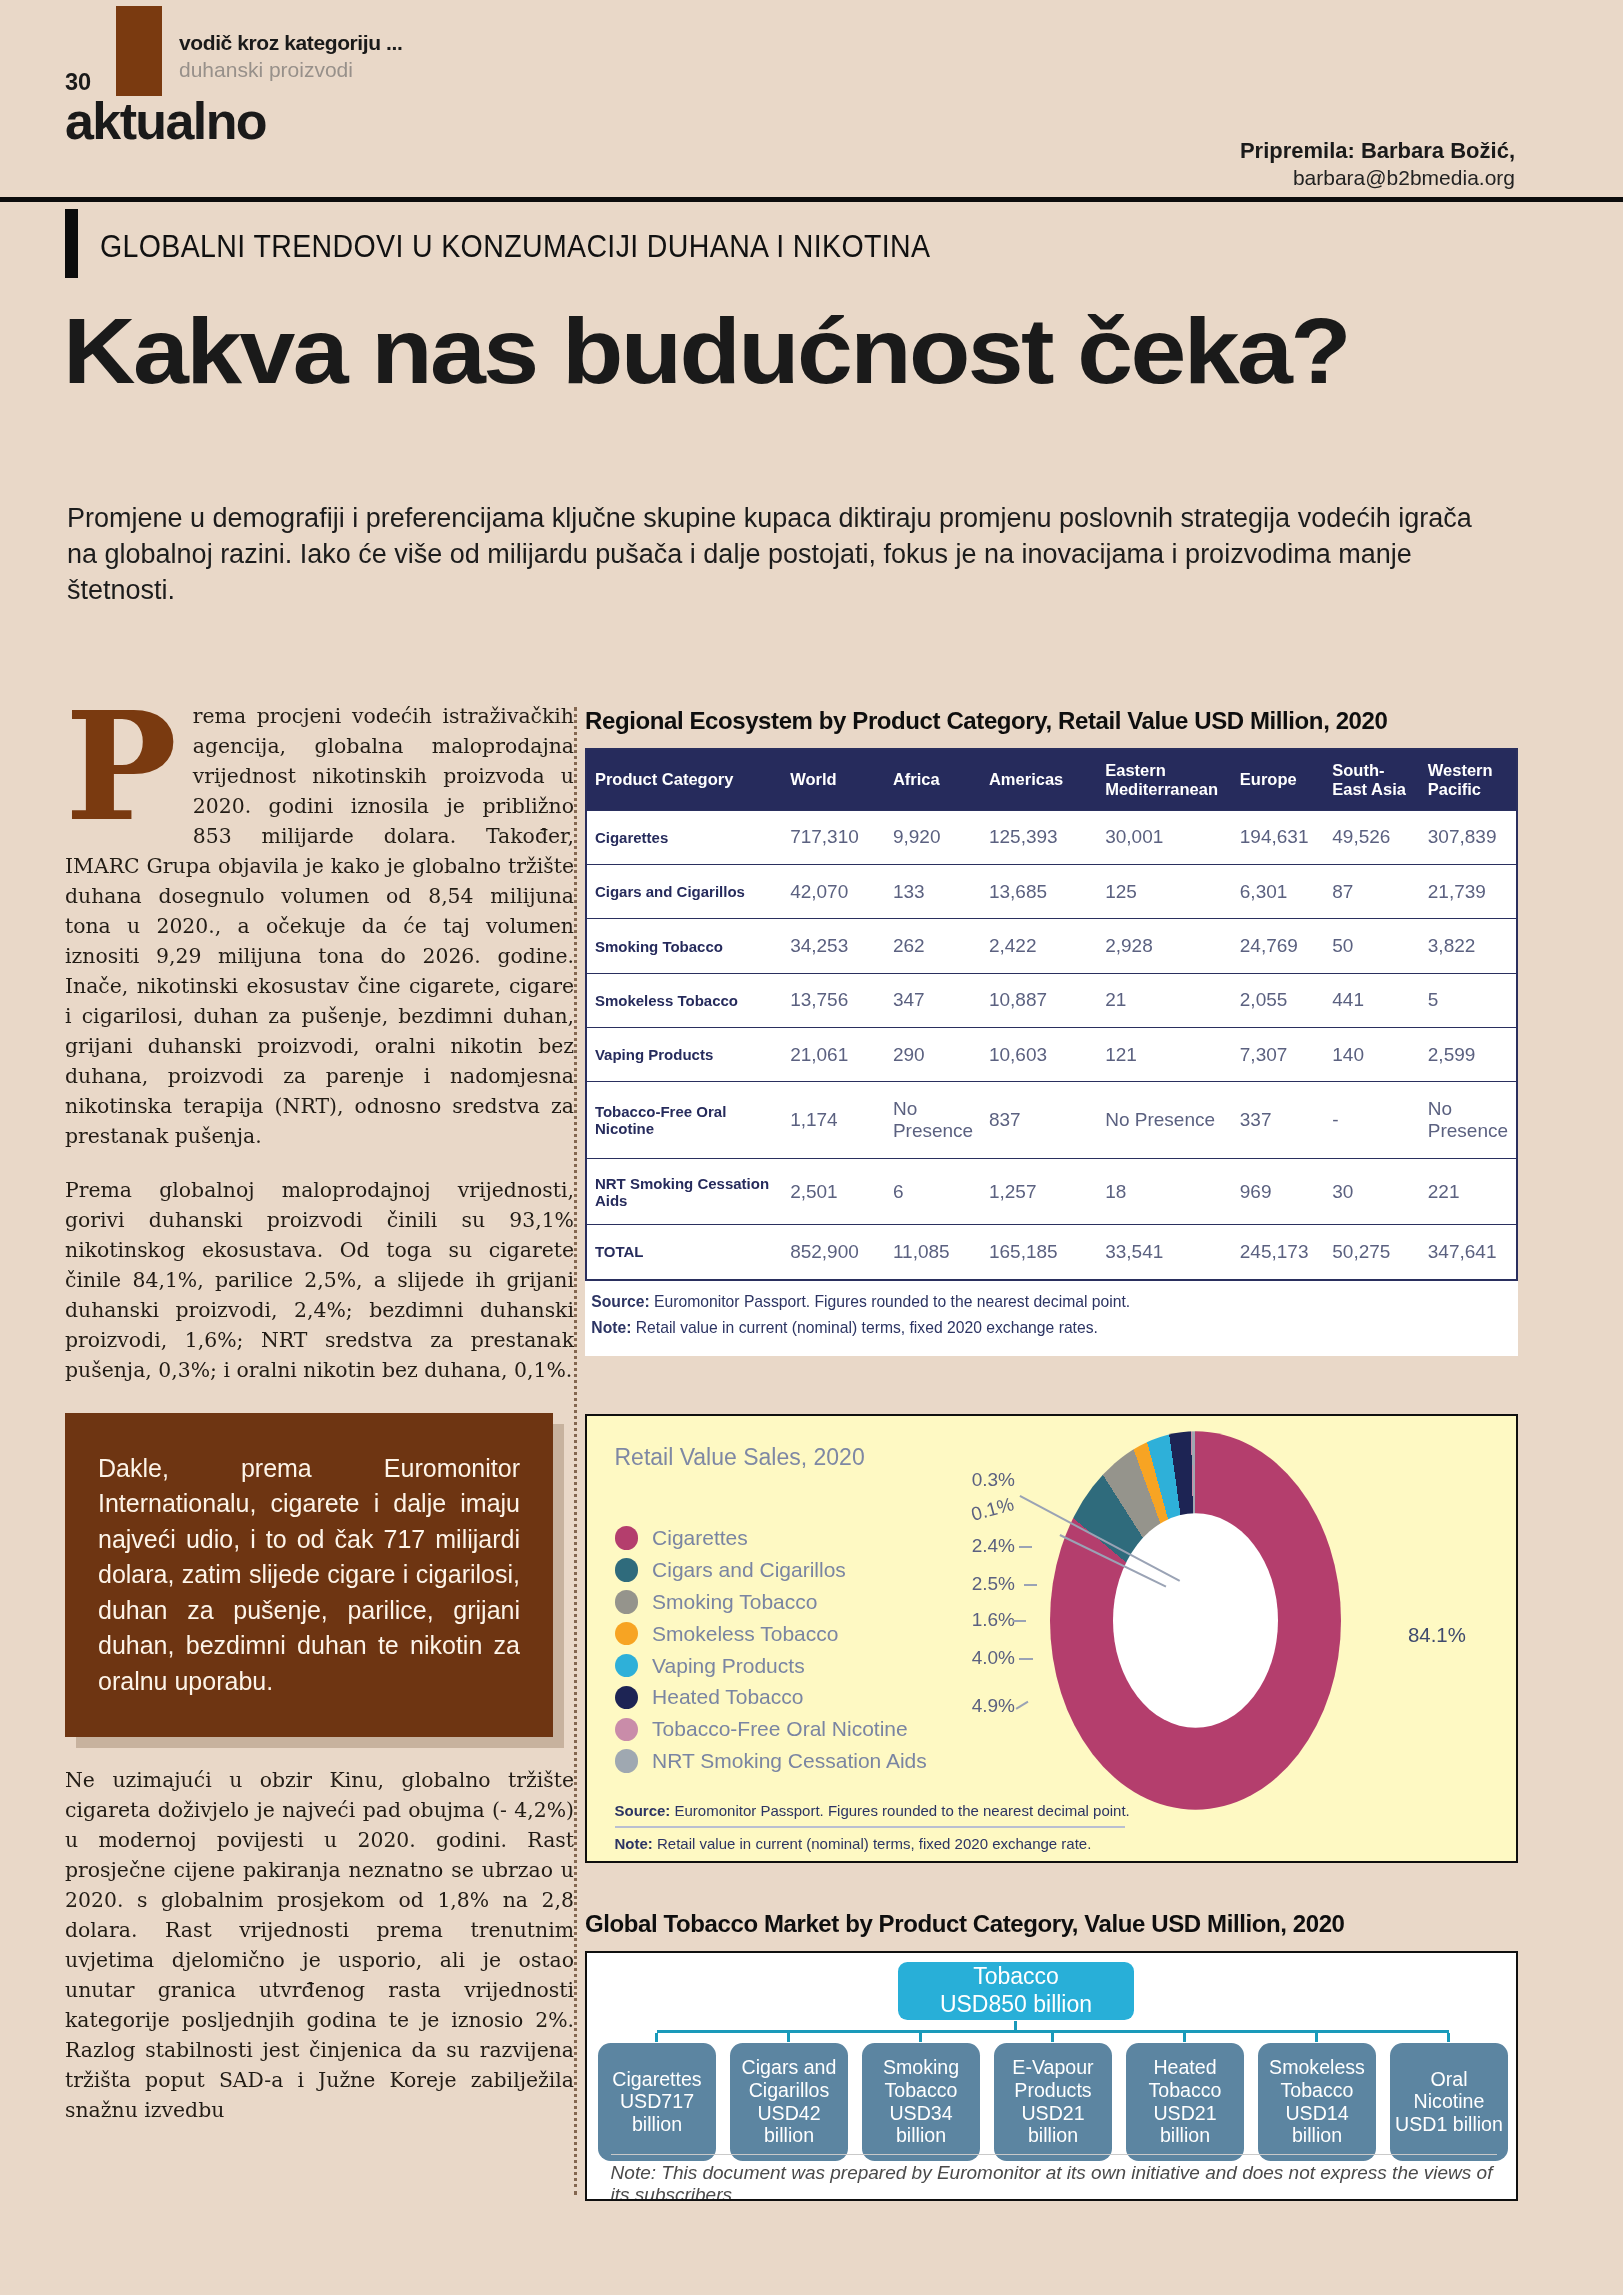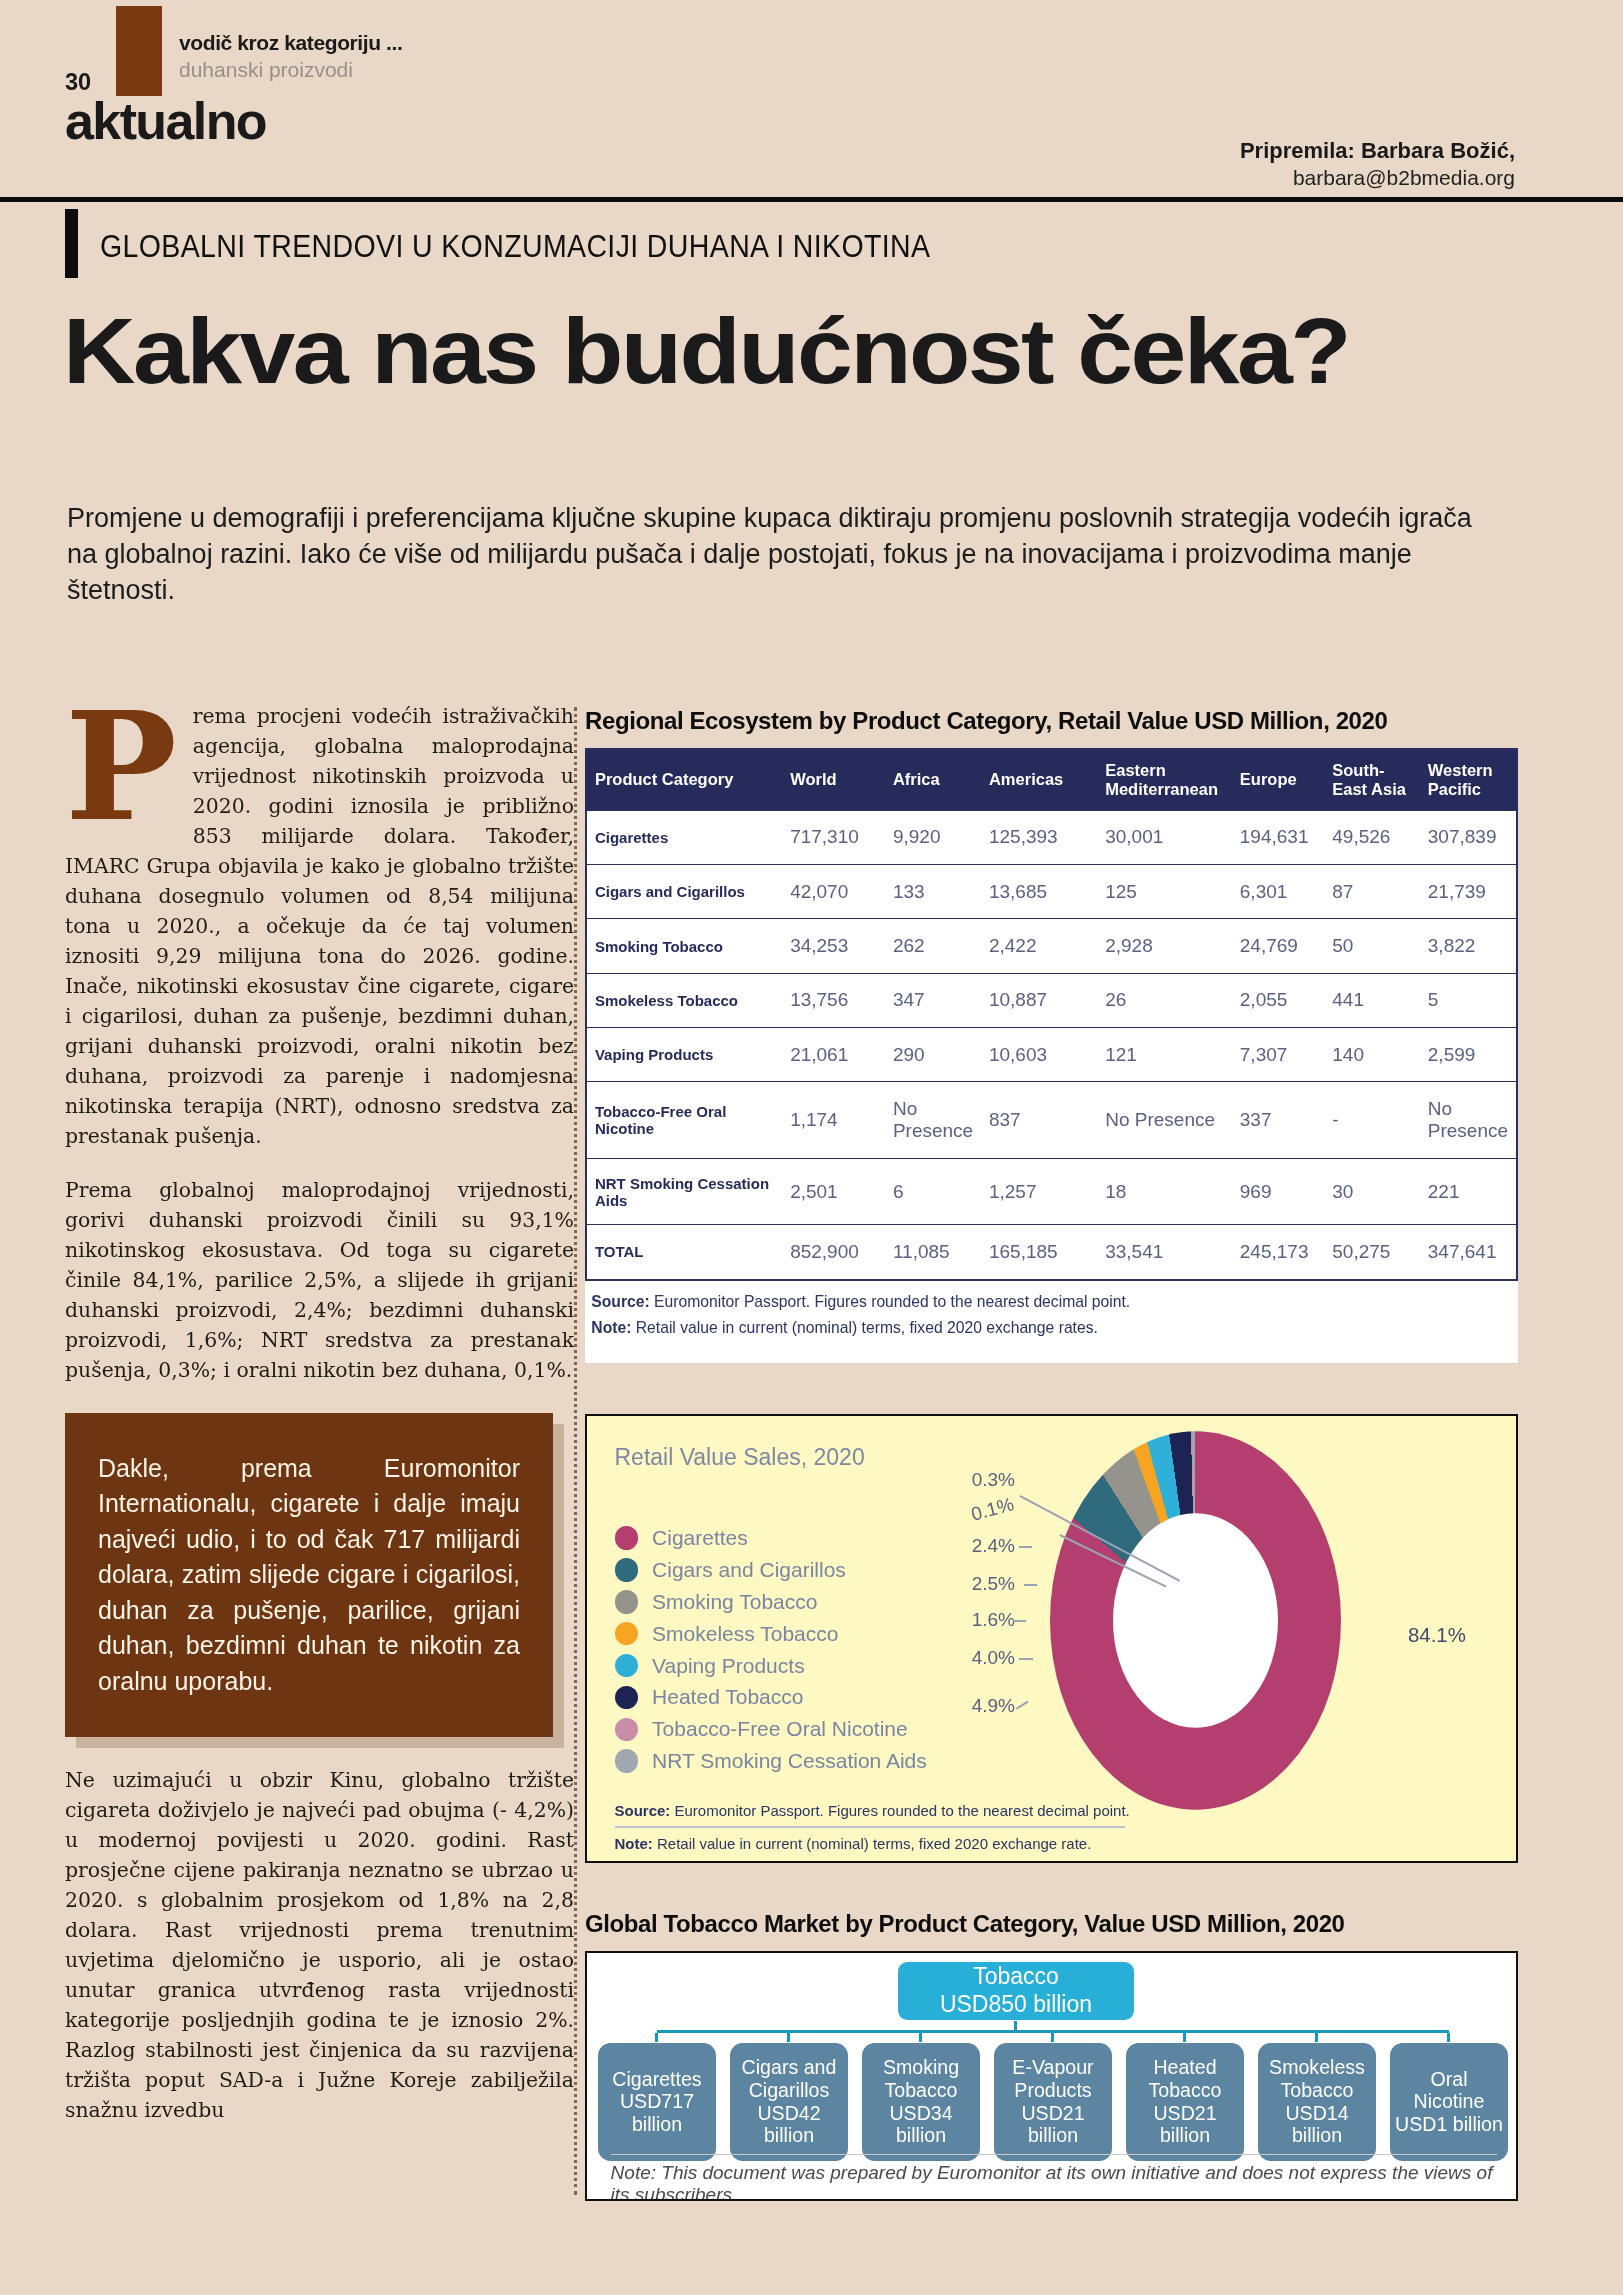--- a/index.html
+++ b/index.html
@@ -36,21 +36,21 @@
              font-size:25px; line-height:1.42; text-align:justify;
              padding:38px 33px; width:488px; margin:28px 0 28px 0;
              box-shadow:11px 11px 0 rgba(101,62,31,0.25); }
   .divider { position:absolute; left:574px; top:707px; height:1488px; border-left:3.1px dotted #83664f; }
   
   .col-right { position:absolute; left:585px; top:707px; width:933px; }
   .sec { position:absolute; left:0; width:933px; }
   .sec-title { font-size:24px; font-weight:bold; color:#0e0e0e; letter-spacing:-0.4px; }
   
   .sec-table { top:0; }
-  .table-panel { margin-top:12.6px; background:#ffffff; padding-bottom:26px; }
+  .table-panel { margin-top:12.6px; background:#ffffff; padding-bottom:19px; }
   table.regional { width:933px; border-collapse:collapse; border:2.4px solid #2a2f5e; background:#fff; }
   table.regional th { background:#262b5c; color:#ffffff; font-size:16.5px; font-weight:bold;
                       text-align:left; vertical-align:middle; padding:11px 7.9px; }
   table.regional td { border-top:1.6px solid #2a2f5e; font-size:19px; color:#5b6180;
                       padding:15.7px 7.9px; vertical-align:middle; }
   table.regional td.rowlabel { font-size:15px; font-weight:bold; color:#262b5c; }
   .src-line { margin:12.6px 0 0 6.3px; font-size:15.7px; color:#2c3463; }
   .src-line b { font-weight:bold; }
   .src-line + .src-line { margin-top:7.9px; }
   
@@ -172,21 +172,21 @@
               <td>2,928</td>
               <td>24,769</td>
               <td>50</td>
               <td>3,822</td>
             </tr>
             <tr>
               <td class="rowlabel">Smokeless Tobacco</td>
               <td>13,756</td>
               <td>347</td>
               <td>10,887</td>
-              <td>26</td>
+              <td>21</td>
               <td>2,055</td>
               <td>441</td>
               <td>5</td>
             </tr>
             <tr>
               <td class="rowlabel">Vaping Products</td>
               <td>21,061</td>
               <td>290</td>
               <td>10,603</td>
               <td>121</td>

